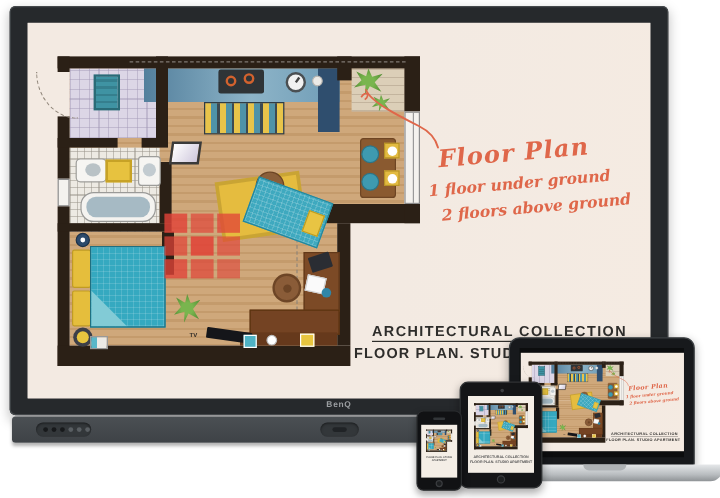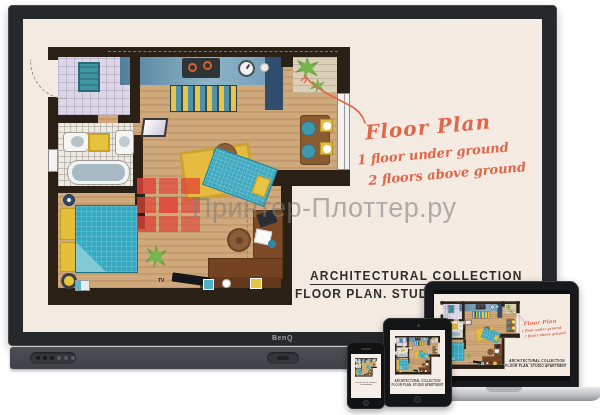--- a/index.html
+++ b/index.html
@@ -278,21 +278,20 @@
     <div class="wm-sq" style="opacity:.82"></div>
       <div class="wm-sq" style="opacity:.68"></div>
       <div class="wm-sq" style="opacity:.75"></div>
     <div class="wm-sq" style="opacity:.72"></div>
       <div class="wm-sq" style="opacity:.88"></div>
       <div class="wm-sq" style="opacity:.66"></div>
     <div class="wm-sq" style="opacity:.78"></div>
       <div class="wm-sq" style="opacity:.7"></div>
       <div class="wm-sq" style="opacity:.6"></div>
   </div>
-  <div class="abs wm-text">Принтер-Плоттер.ру</div>
 
   <div class="abs laptop-scr"></div>
   <div class="abs laptop-view" id="laptop-view">
       <div class="abs poster" style="left: 1px; top: 4px; transform: scale(0.262); transform-origin: 0px 0px;">
         <div class="abs plan">
 
           <div class="wood" style="left:10px;top:10px;width:279px;height:113px;"></div>
           <div class="wood" style="left:10px;top:123px;width:223px;height:118px;"></div>
           <div class="tiles-entry" style="left:10px;top:10px;width:72px;height:58px;"></div>
           <div class="tiles-bath" style="left:10px;top:76px;width:75px;height:70px;"></div>

